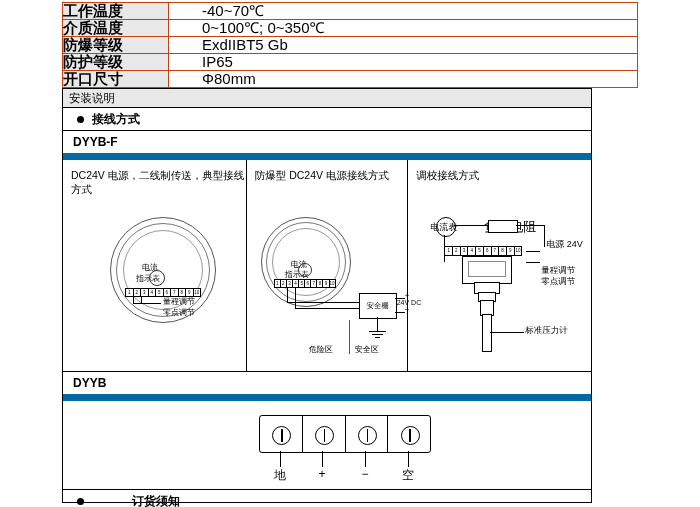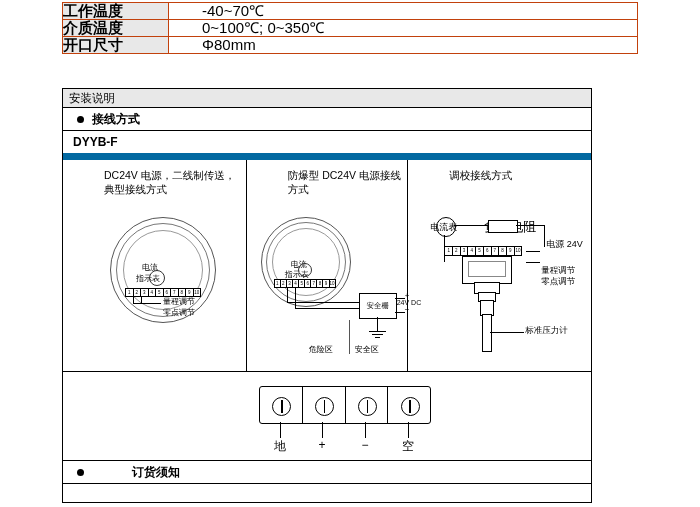--- a/index.html
+++ b/index.html
@@ -104,21 +104,20 @@
     border-right: 1px solid #000;
   }
   .diagram-col:last-child { border-right: none; }
   .col-a { width: 199px; }
   .col-b { width: 175px; }
   .col-c { width: 198px; }
   .col-caption {
     padding: 8px 0 0 8px;
     font-size: 10.5px;
     line-height: 14px;
-    margin-left: 33px;
   }
 
   .dyyb-row {
     height: 88px;
     position: relative;
   }
 
   
   .notice-body {
     padding: 8px 0 0 30px;
@@ -241,20 +240,28 @@
 
   <table class="spec-table">
     <tbody>
       <tr>
         <td class="label">工作温度</td>
         <td class="value">-40~70℃</td>
       </tr>
       <tr>
         <td class="label">介质温度</td>
         <td class="value">0~100℃;  0~350℃</td>
+      </tr>
+      <tr>
+        <td class="label">防爆等级</td>
+        <td class="value">ExdIIBT5 Gb</td>
+      </tr>
+      <tr>
+        <td class="label">防护等级</td>
+        <td class="value">IP65</td>
       </tr>
       <tr>
         <td class="label">开口尺寸</td>
         <td class="value">Φ80mm</td>
       </tr>
     </tbody>
   </table>
 
   <div class="install-box">
 
@@ -391,20 +398,21 @@
         <div style="position:absolute; left:70px; top:132px; width:16px; height:8px; border:1px solid #000; background:#fff;"></div>
         <div style="position:absolute; left:72px; top:140px; width:12px; height:14px; border:1px solid #000; background:#fff;"></div>
         <div style="position:absolute; left:74px; top:154px; width:8px; height:36px; border:1px solid #000; background:#fff;"></div>
 
         <div class="line" style="left:82px; top:172px; width:34px; height:1px;"></div>
         <div class="flange-label" style="left:117px; top:165px;">标准压力计</div>
       </div>
 
     </div>
 
+    <div class="model-row">DYYB</div>
 
     <div class="dyyb-row">
       <div class="dyyb-block">
         <div class="dyyb-cell">
             <span class="screw"></span>
           </div>
         <div class="dyyb-cell">
             <span class="screw"></span>
           </div>
         <div class="dyyb-cell">

